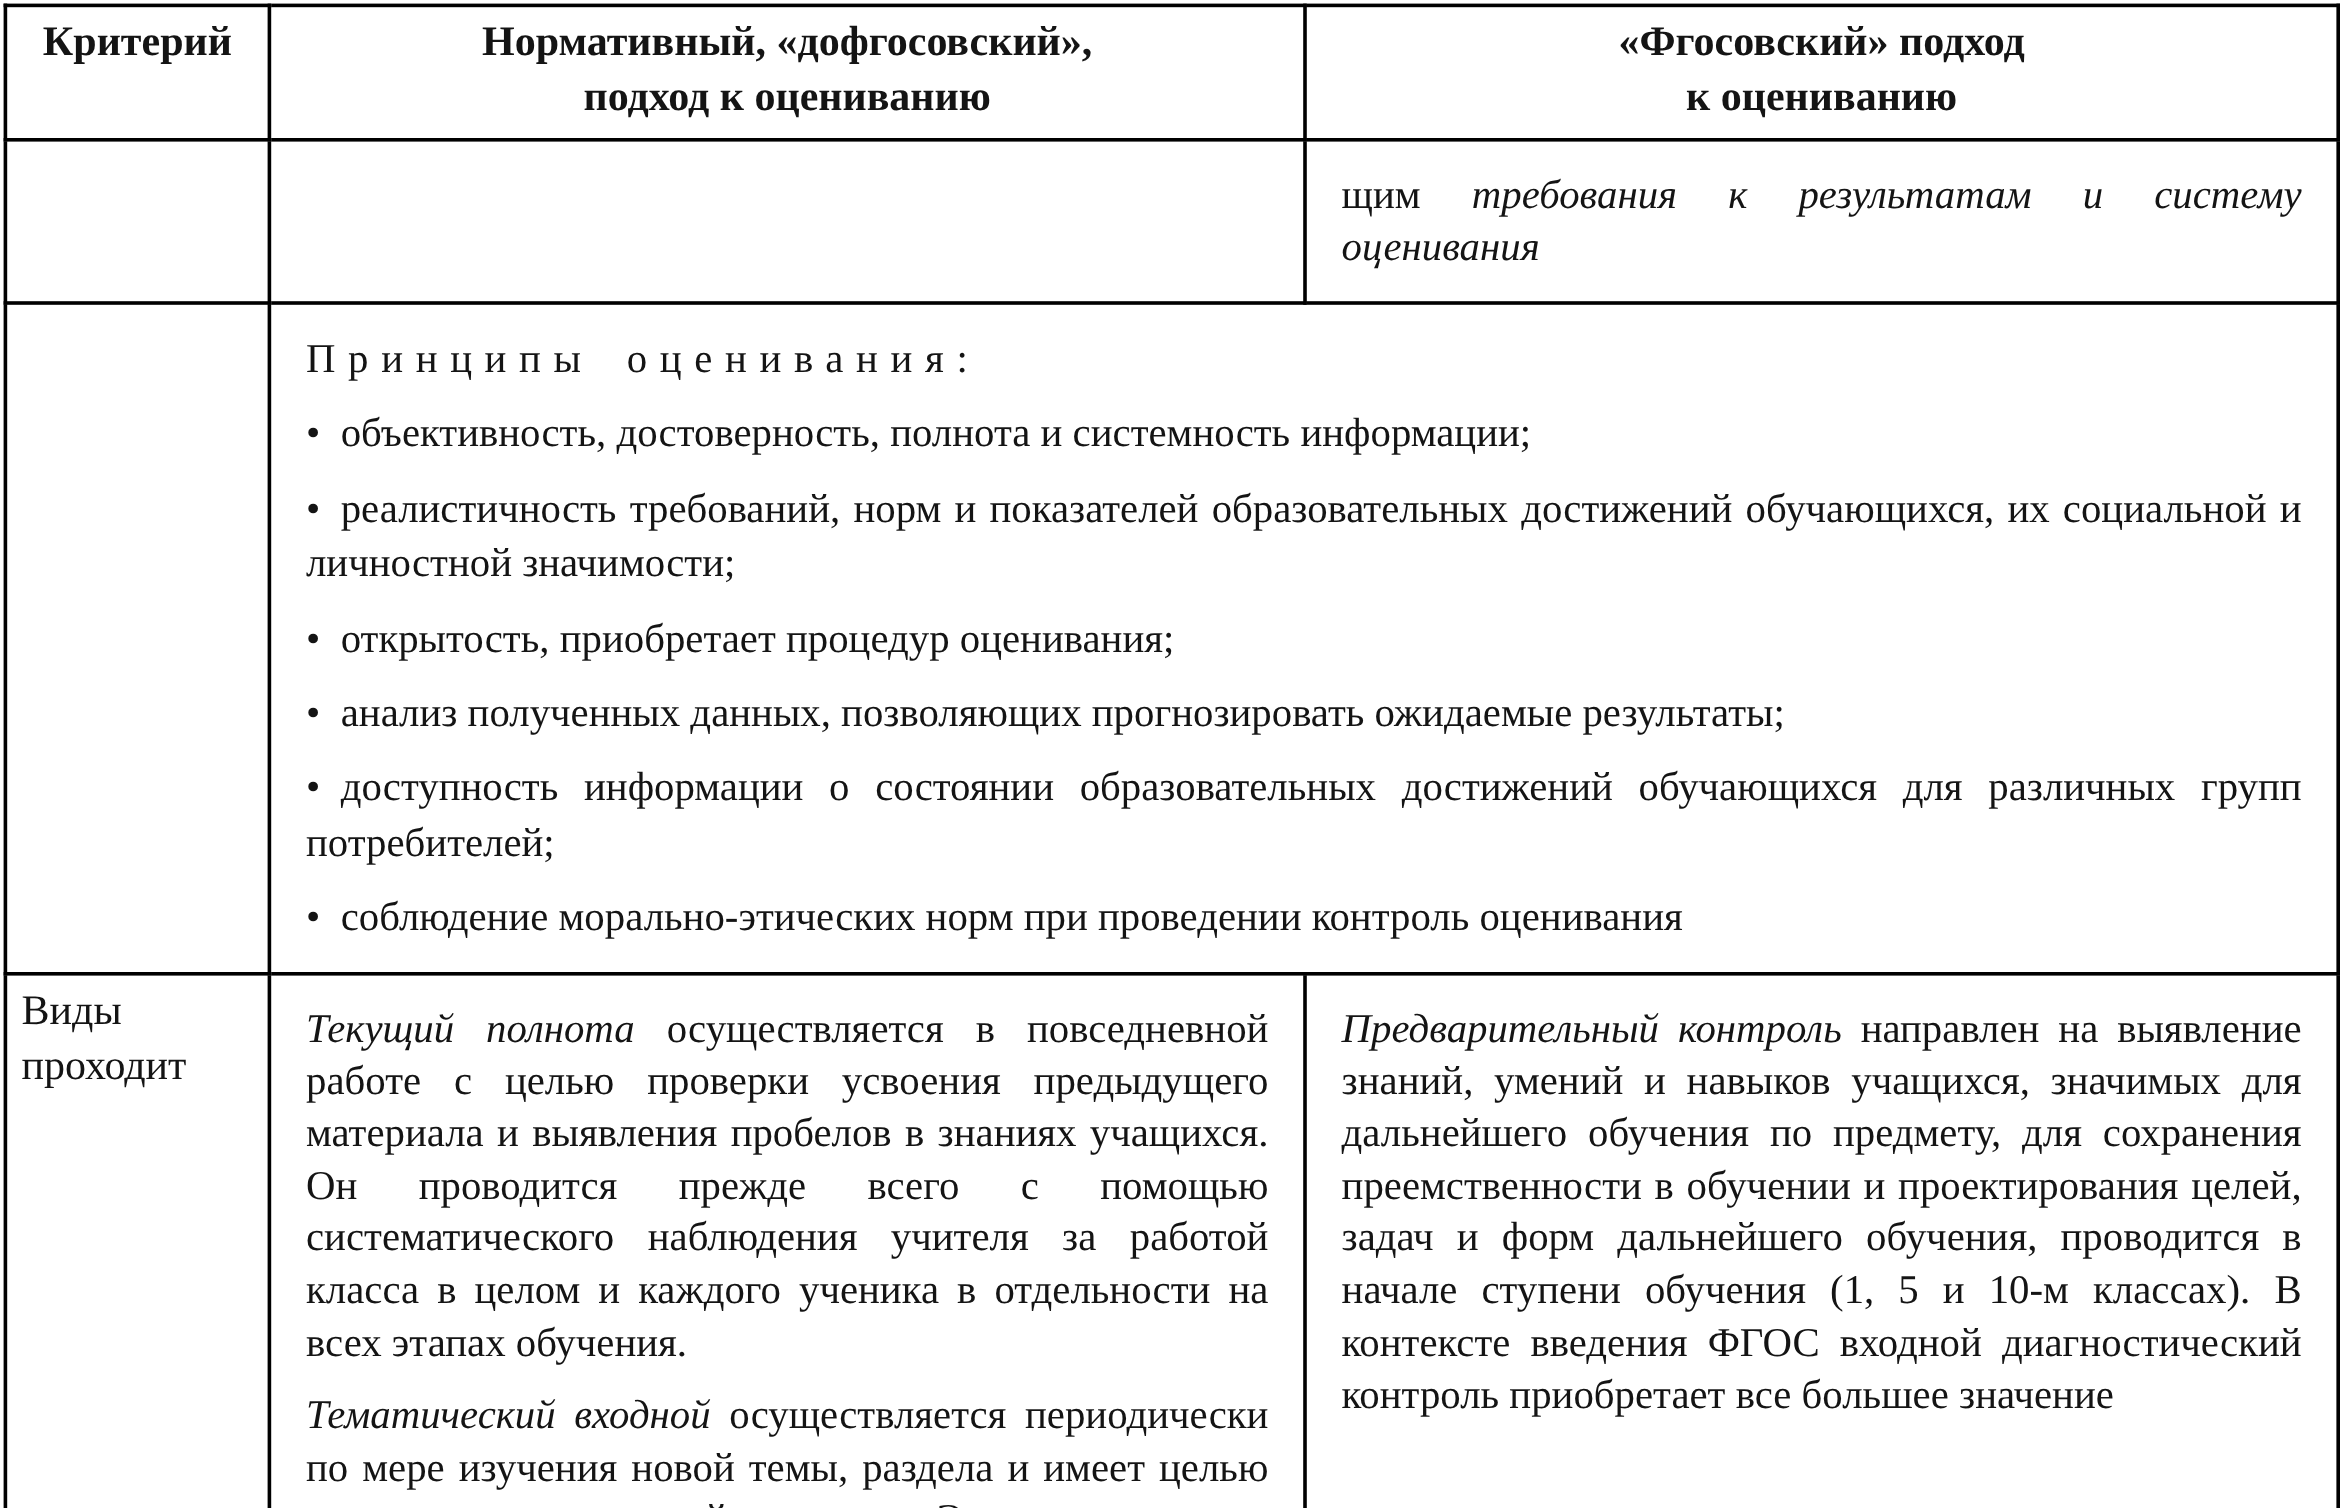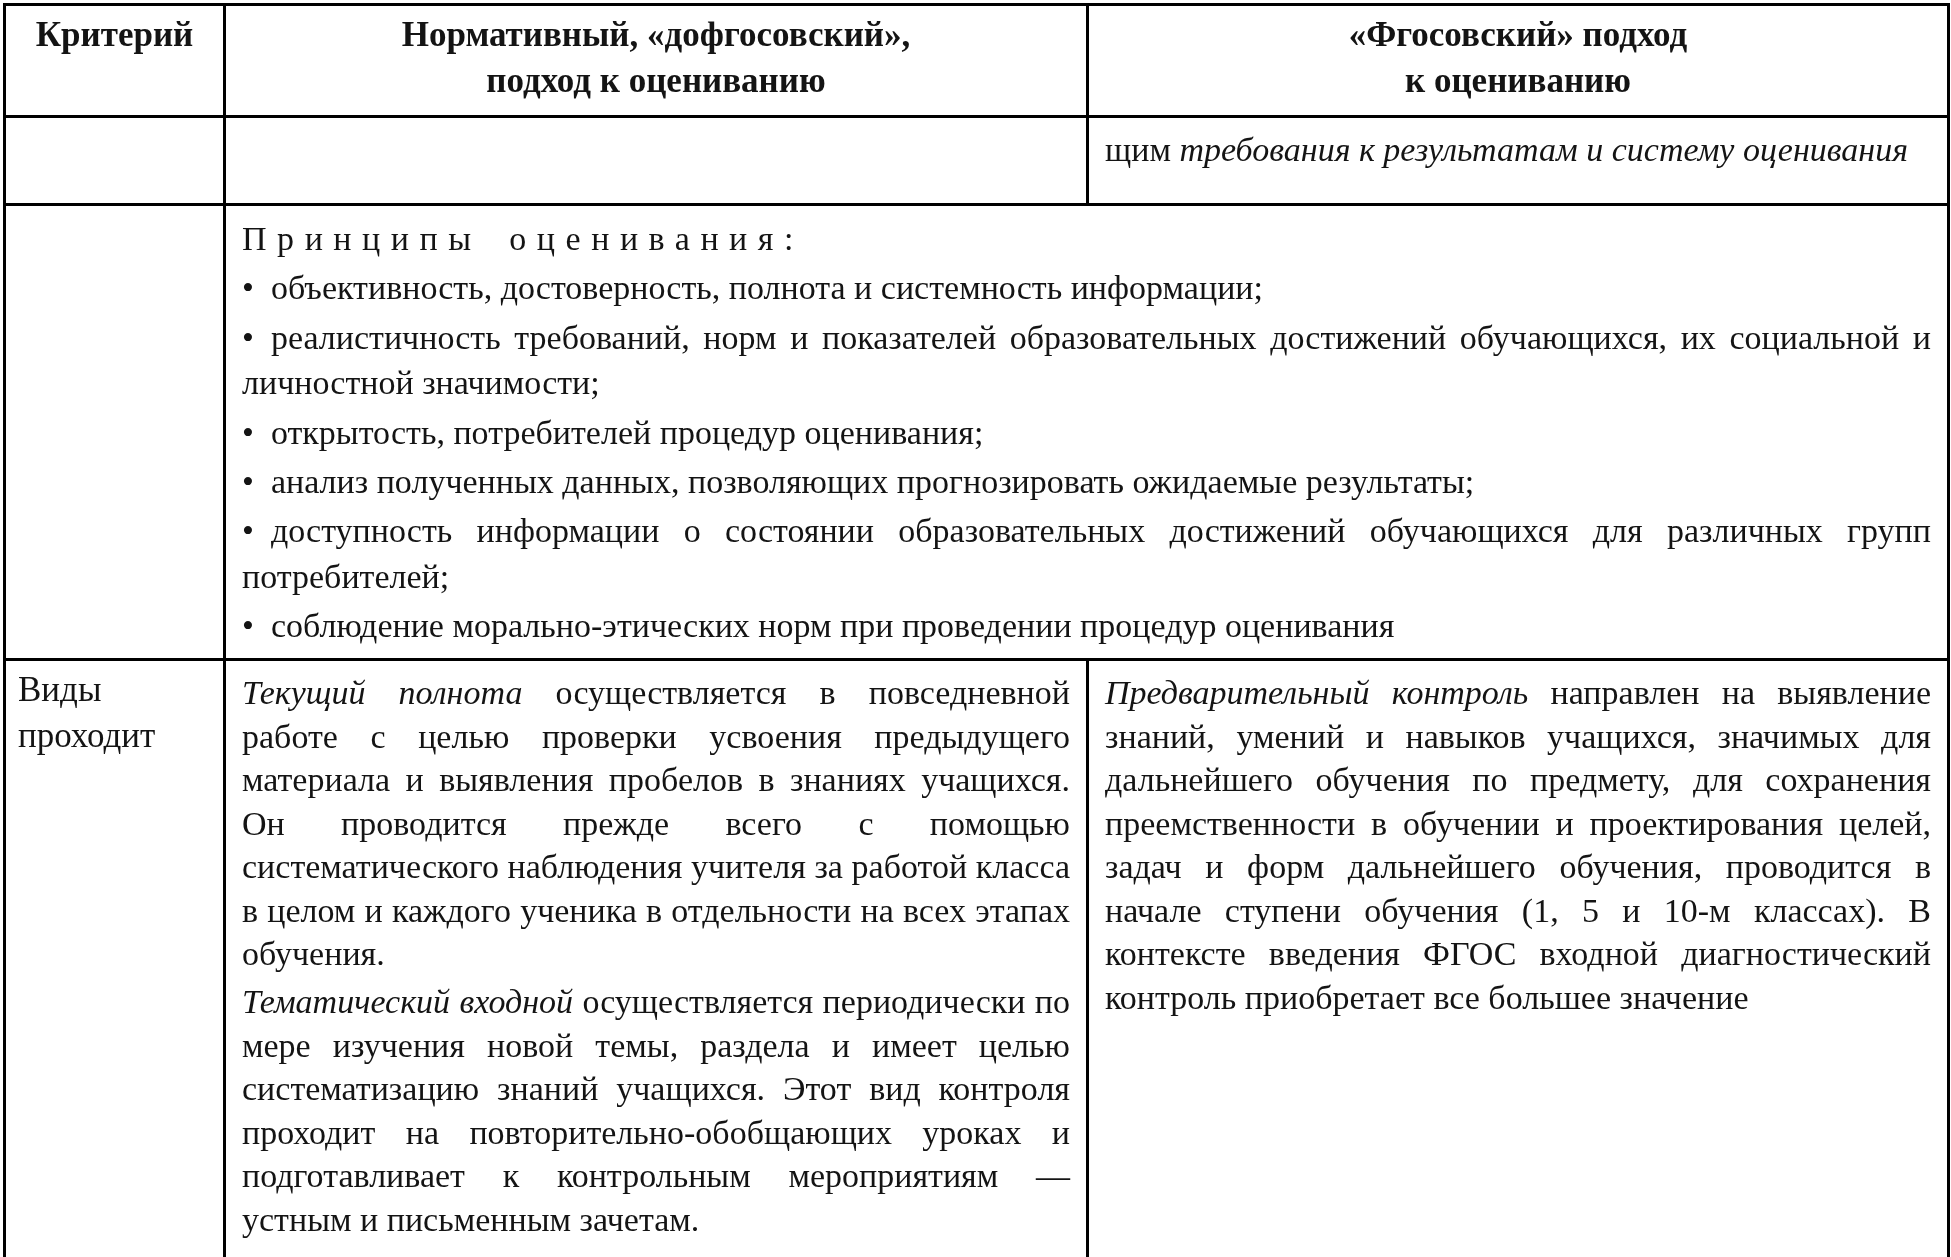--- a/index.html
+++ b/index.html
@@ -58,21 +58,21 @@
   td.principles {
     line-height: 1.335;
     padding-top: 8px;
   }
   td.crit {
     text-align: left;
     font-size: 35px;
     line-height: 1.30;
     padding: 10px 10px 6px 14px;
   }
-  .para { margin: 4px; }
+  .para { margin: 17px; }
   .it { font-style: italic; }
   .spaced-heading {
     letter-spacing: 0.31em;
     word-spacing: 0.25em;
   }
 </style>
 </head>
 <body>
 
 <div class="page">
@@ -103,24 +103,24 @@
           </td>
       </tr>
 
       <tr class="r-principles">
         <td class="empty"></td>
         <td class="body principles" colspan="2">
           <div class="para spaced-heading">Принципы оценивания:</div>
           <div>
               <div class="para"><span>• объективность, достоверность, полнота и системность информации;</span></div>
               <div class="para"><span>• реалистичность требований, норм и показателей образовательных достижений обучающихся, их социальной и личностной значимости;</span></div>
-              <div class="para"><span>• открытость, потребителей процедур оценивания;</span></div>
+              <div class="para"><span>• открытость, приобретает процедур оценивания;</span></div>
               <div class="para"><span>• анализ полученных данных, позволяющих прогнозировать ожидаемые результаты;</span></div>
               <div class="para"><span>• доступность информации о состоянии образовательных достижений обучающихся для различных групп потребителей;</span></div>
-              <div class="para"><span>• соблюдение морально-этических норм при проведении процедур оценивания</span></div>
+              <div class="para"><span>• соблюдение морально-этических норм при проведении контроль оценивания</span></div>
             </div>
         </td>
       </tr>
 
       <tr class="r-types">
         <td class="body crit">
           <span>Виды проходит</span>
         </td>
         <td class="body">
             <div class="para"><span class="it">Текущий полнота</span><span> осуществляется в повседневной работе с целью проверки усвоения предыдущего материала и выявления пробелов в знаниях учащихся. Он проводится прежде всего с помощью систематического наблюдения учителя за работой класса в целом и каждого ученика в отдельности на всех этапах обучения.</span></div>

